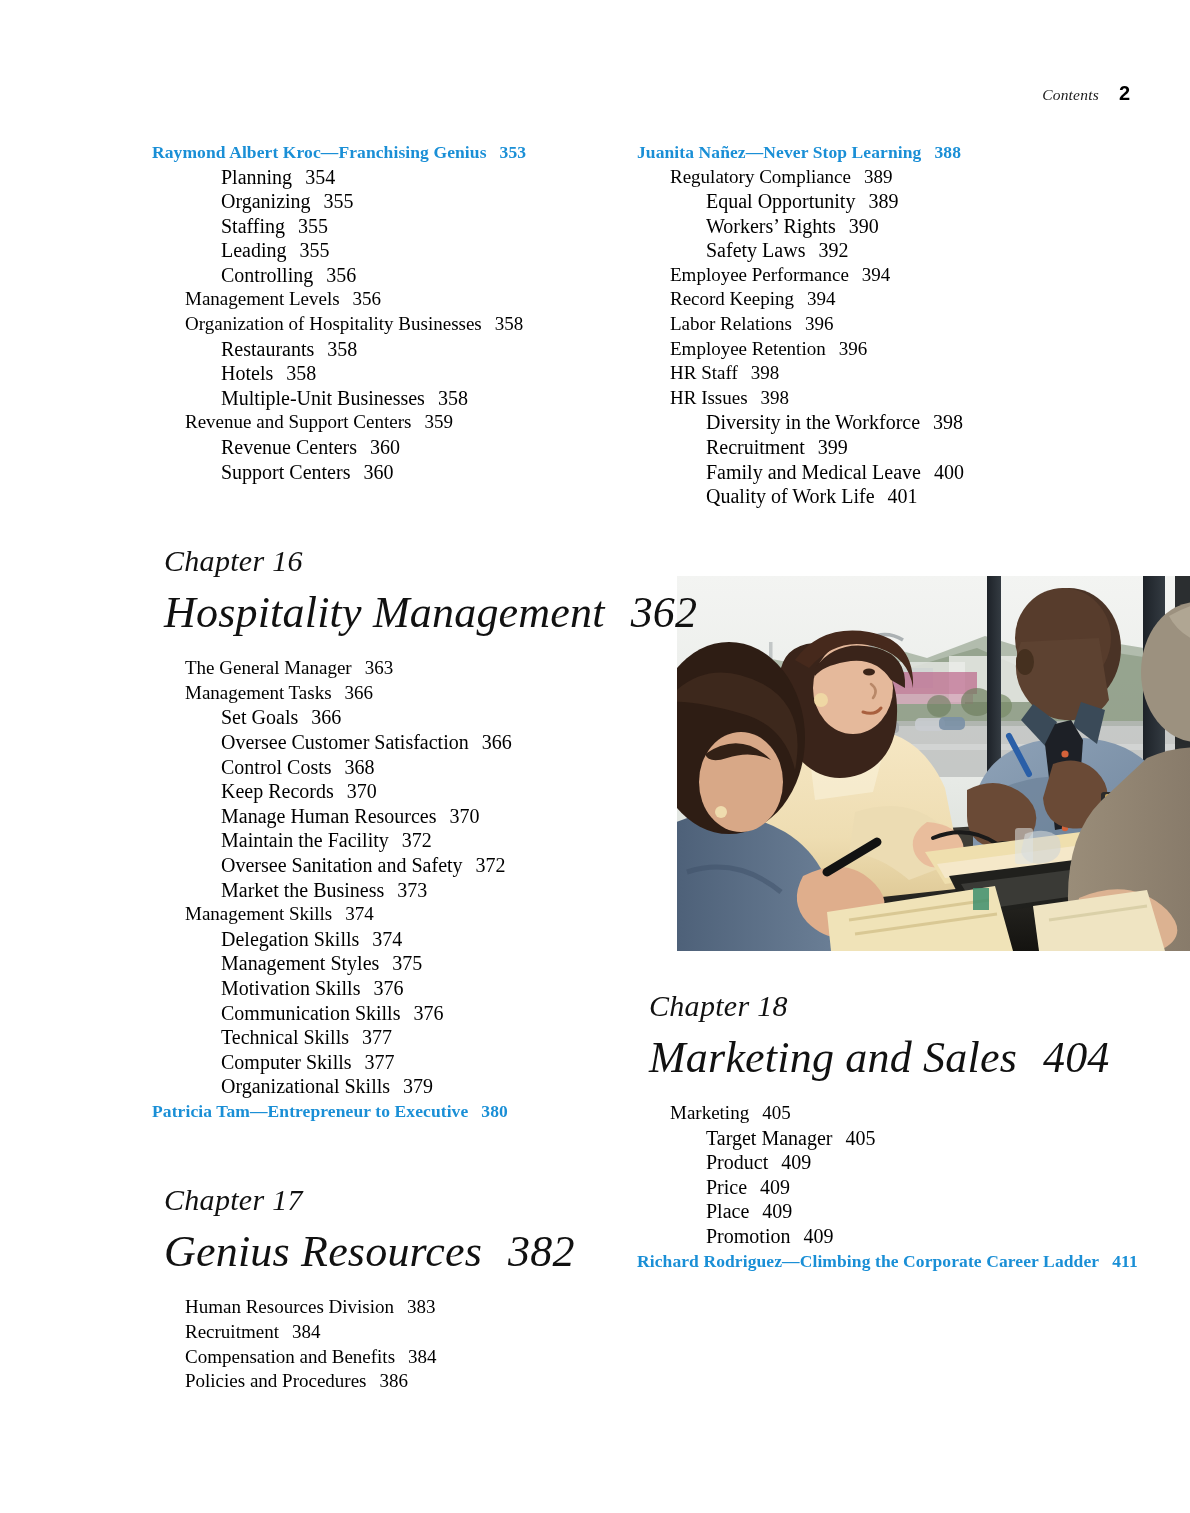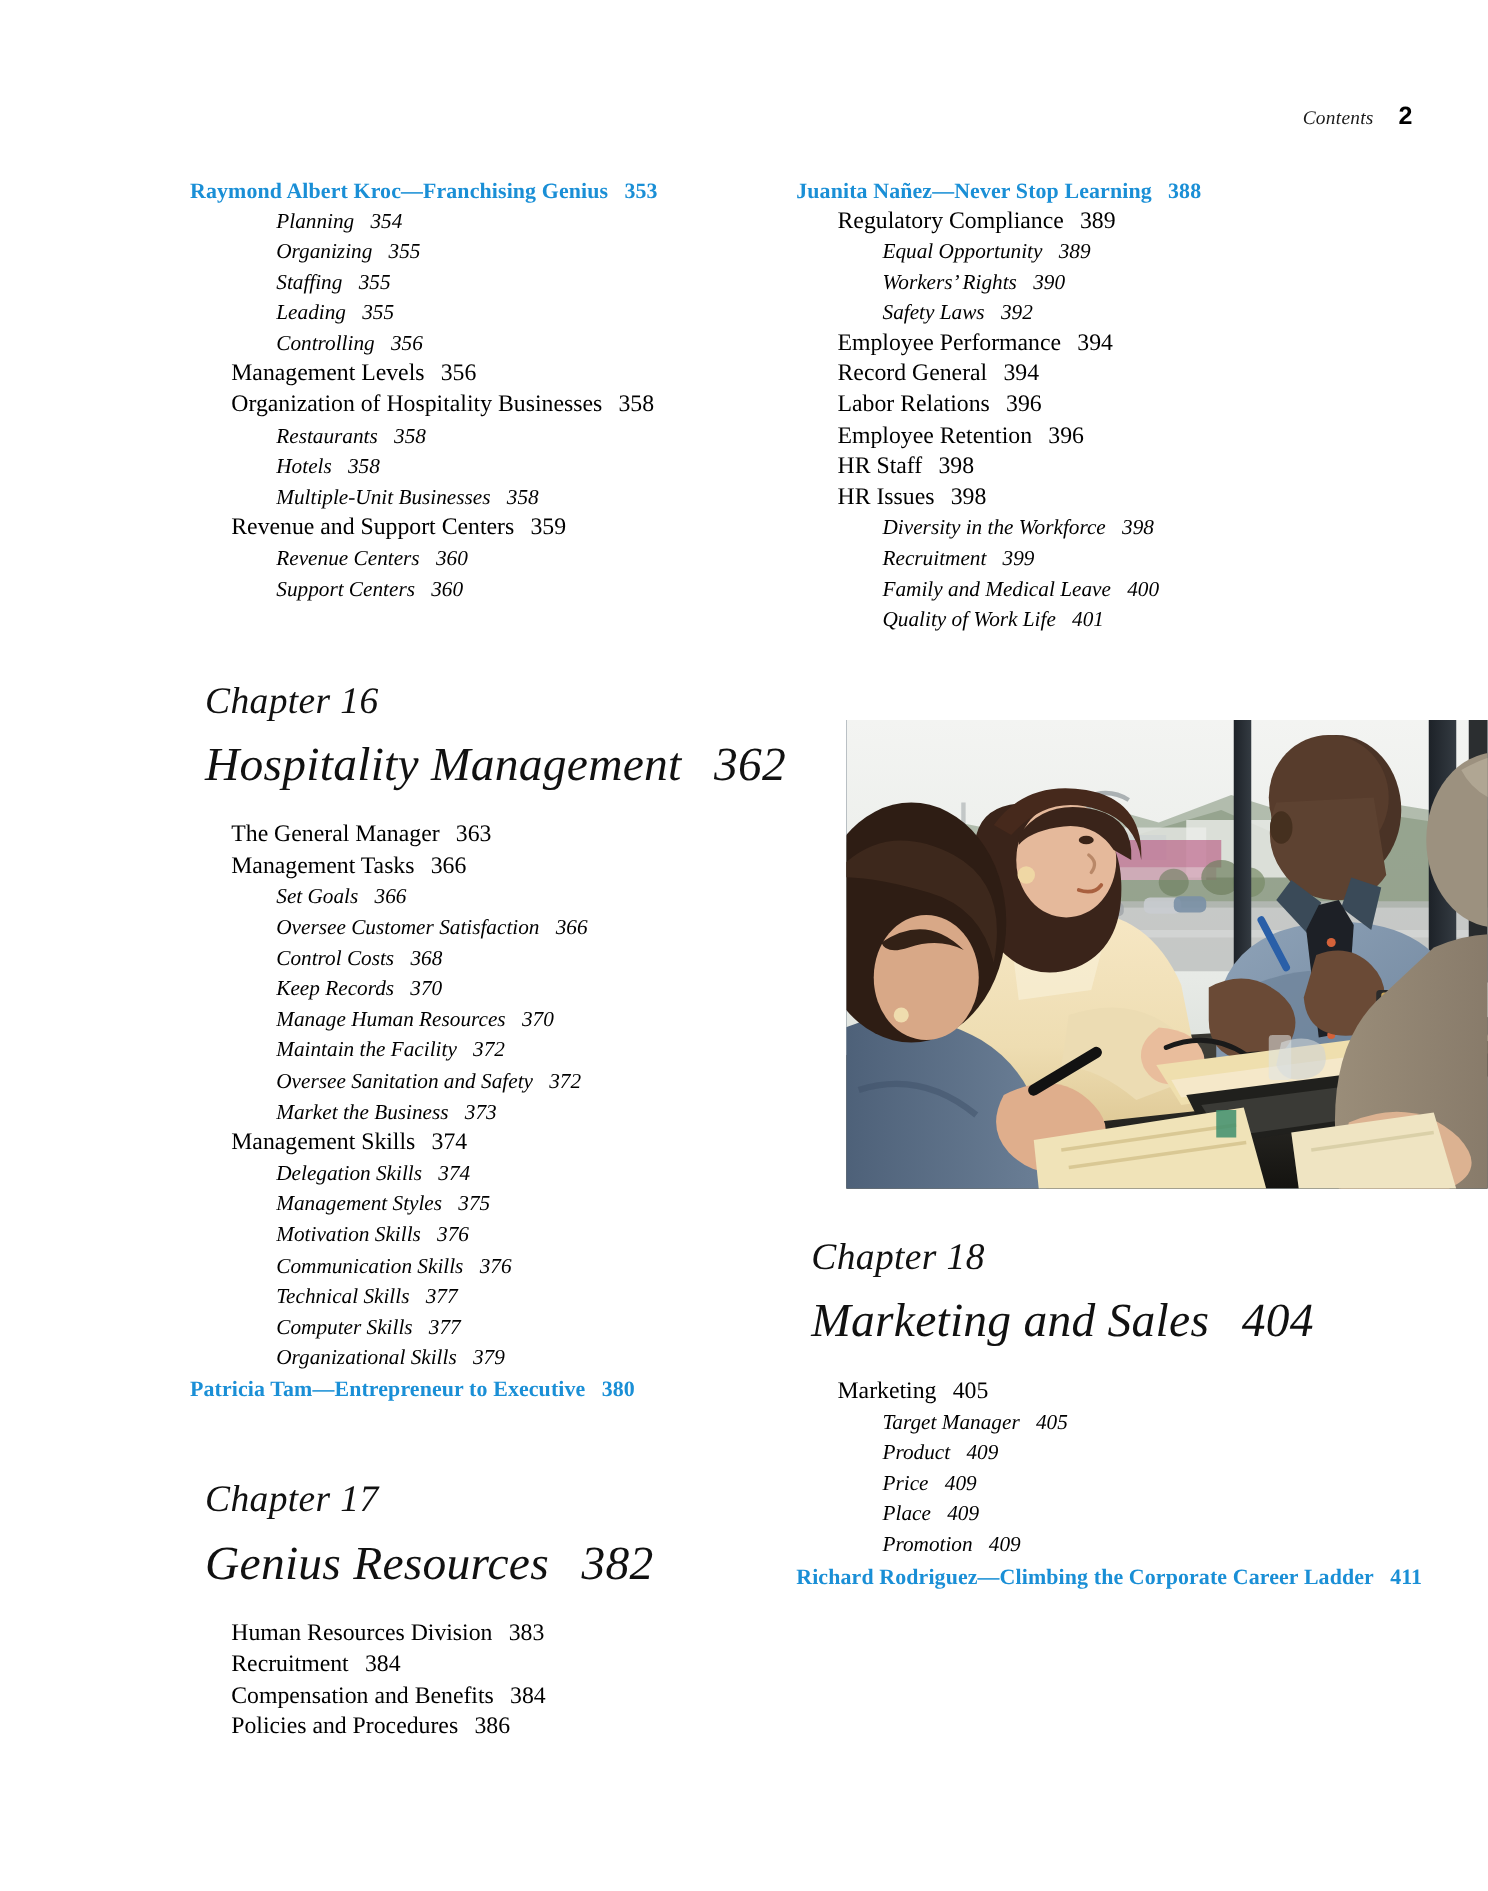--- a/index.html
+++ b/index.html
@@ -68,23 +68,22 @@
   .lvl1 {
     font-size: 19px;
     line-height: 24.6px;
     margin: 0 0 0 33px;
     white-space: nowrap;
     font-style: normal;
   }
   .lvl1 .pg { margin-left: 13px; }
 
   .lvl2 {
-    font-size: 17px;
+    font-size: 20px;
     line-height: 24.6px;
-    font-style: italic;
     margin: 0 0 0 69px;
     white-space: nowrap;
   }
   .lvl2 .pg { margin-left: 13px; }
 
   
   .chapter-block { margin: 0; }
   .chapter-kicker,
   .chapter-title {
     font-style: italic;
@@ -92,21 +91,21 @@
     color: #111;
     margin: 12px;
     white-space: nowrap;
   }
   .chapter-kicker {
     font-size: 30px;
     line-height: 38px;
     letter-spacing: .3px;
   }
   .chapter-title {
-    font-size: 38px;
+    font-size: 44px;
     line-height: 41px;
     letter-spacing: .2px;
   }
   .chapter-title .pg { margin-left: 26px; }
 
   .spacer-before-chapter { height: 46px; }
   .spacer-after-chapter  { height: 11px; }
 
   
   #meeting-photo {
@@ -344,21 +343,21 @@
       </div>
     </div>
   <div class="column" id="column-right">
       <div class="chapter-block">
         <div class="feature-head"><span>Juanita Nañez—Never Stop Learning</span><span class="pg">388</span></div>
         <div class="lvl1"><span>Regulatory Compliance</span><span class="pg">389</span></div>
         <div class="lvl2"><span>Equal Opportunity</span><span class="pg">389</span></div>
         <div class="lvl2"><span>Workers’ Rights</span><span class="pg">390</span></div>
         <div class="lvl2"><span>Safety Laws</span><span class="pg">392</span></div>
         <div class="lvl1"><span>Employee Performance</span><span class="pg">394</span></div>
-        <div class="lvl1"><span>Record General</span><span class="pg">394</span></div>
+        <div class="lvl1"><span>Record Keeping</span><span class="pg">394</span></div>
         <div class="lvl1"><span>Labor Relations</span><span class="pg">396</span></div>
         <div class="lvl1"><span>Employee Retention</span><span class="pg">396</span></div>
         <div class="lvl1"><span>HR Staff</span><span class="pg">398</span></div>
         <div class="lvl1"><span>HR Issues</span><span class="pg">398</span></div>
         <div class="lvl2"><span>Diversity in the Workforce</span><span class="pg">398</span></div>
         <div class="lvl2"><span>Recruitment</span><span class="pg">399</span></div>
         <div class="lvl2"><span>Family and Medical Leave</span><span class="pg">400</span></div>
         <div class="lvl2"><span>Quality of Work Life</span><span class="pg">401</span></div>
       </div>
       <div class="chapter-block" style="margin-top: 478.188px;">

